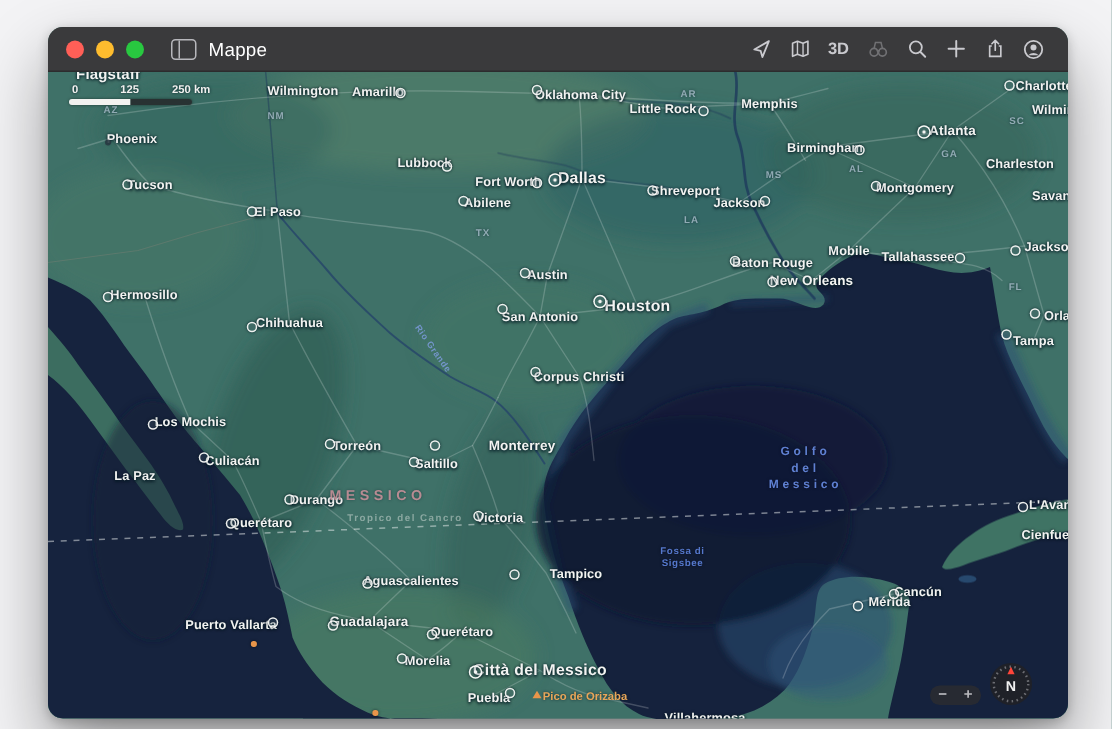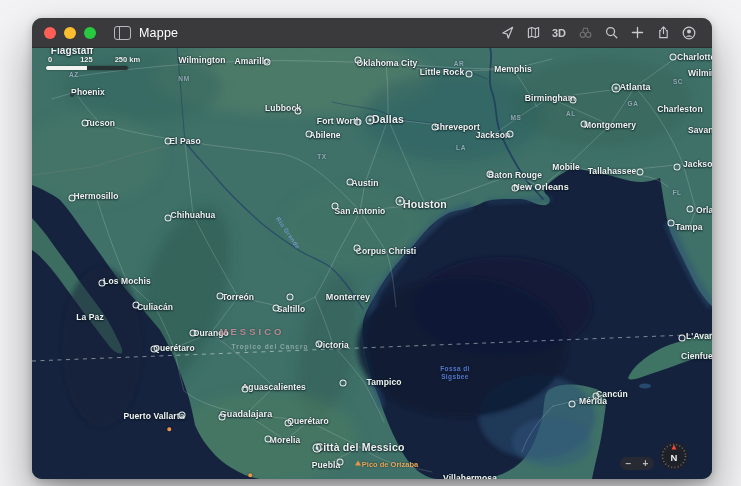--- a/index.html
+++ b/index.html
@@ -344,20 +344,23 @@
           <div class="state" style="left: 152px; top: 31px;">NM</div>
           <div class="state" style="left: 427px; top: 16px;">AR</div>
           <div class="state" style="left: 484px; top: 70px;">MS</div>
           <div class="state" style="left: 539px; top: 66px;">AL</div>
           <div class="state" style="left: 601px; top: 56px;">GA</div>
           <div class="state" style="left: 646px; top: 34px;">SC</div>
           <div class="state" style="left: 429px; top: 100px;">LA</div>
           <div class="state" style="left: 290px; top: 109px;">TX</div>
           <div class="state" style="left: 645px; top: 145px;">FL</div>
           <div class="country" style="left: 220px; top: 284px;">MESSICO</div>
+          <div class="water" style="left: 505px; top: 265px;">Golfo
+del
+Messico</div>
           <div class="water smw" style="left: 423px; top: 325px;">Fossa di
 Sigsbee</div>
           <div class="tropic-lbl" style="left: 238px; top: 299px;">Tropico del Cancro</div>
           <div class="peak" style="left: 358px; top: 417px;">Pico de Orizaba</div>
           <div class="tri" style="left: 326px; top: 416px;"></div>
           <div class="river-lbl" style="left: 256px; top: 186px;">Rio Grande</div>
           <div class="vdot" style="left: 218px; top: 428px;"></div>
           <div class="vdot" style="left: 137px; top: 382px;"></div>
         </div>
 

